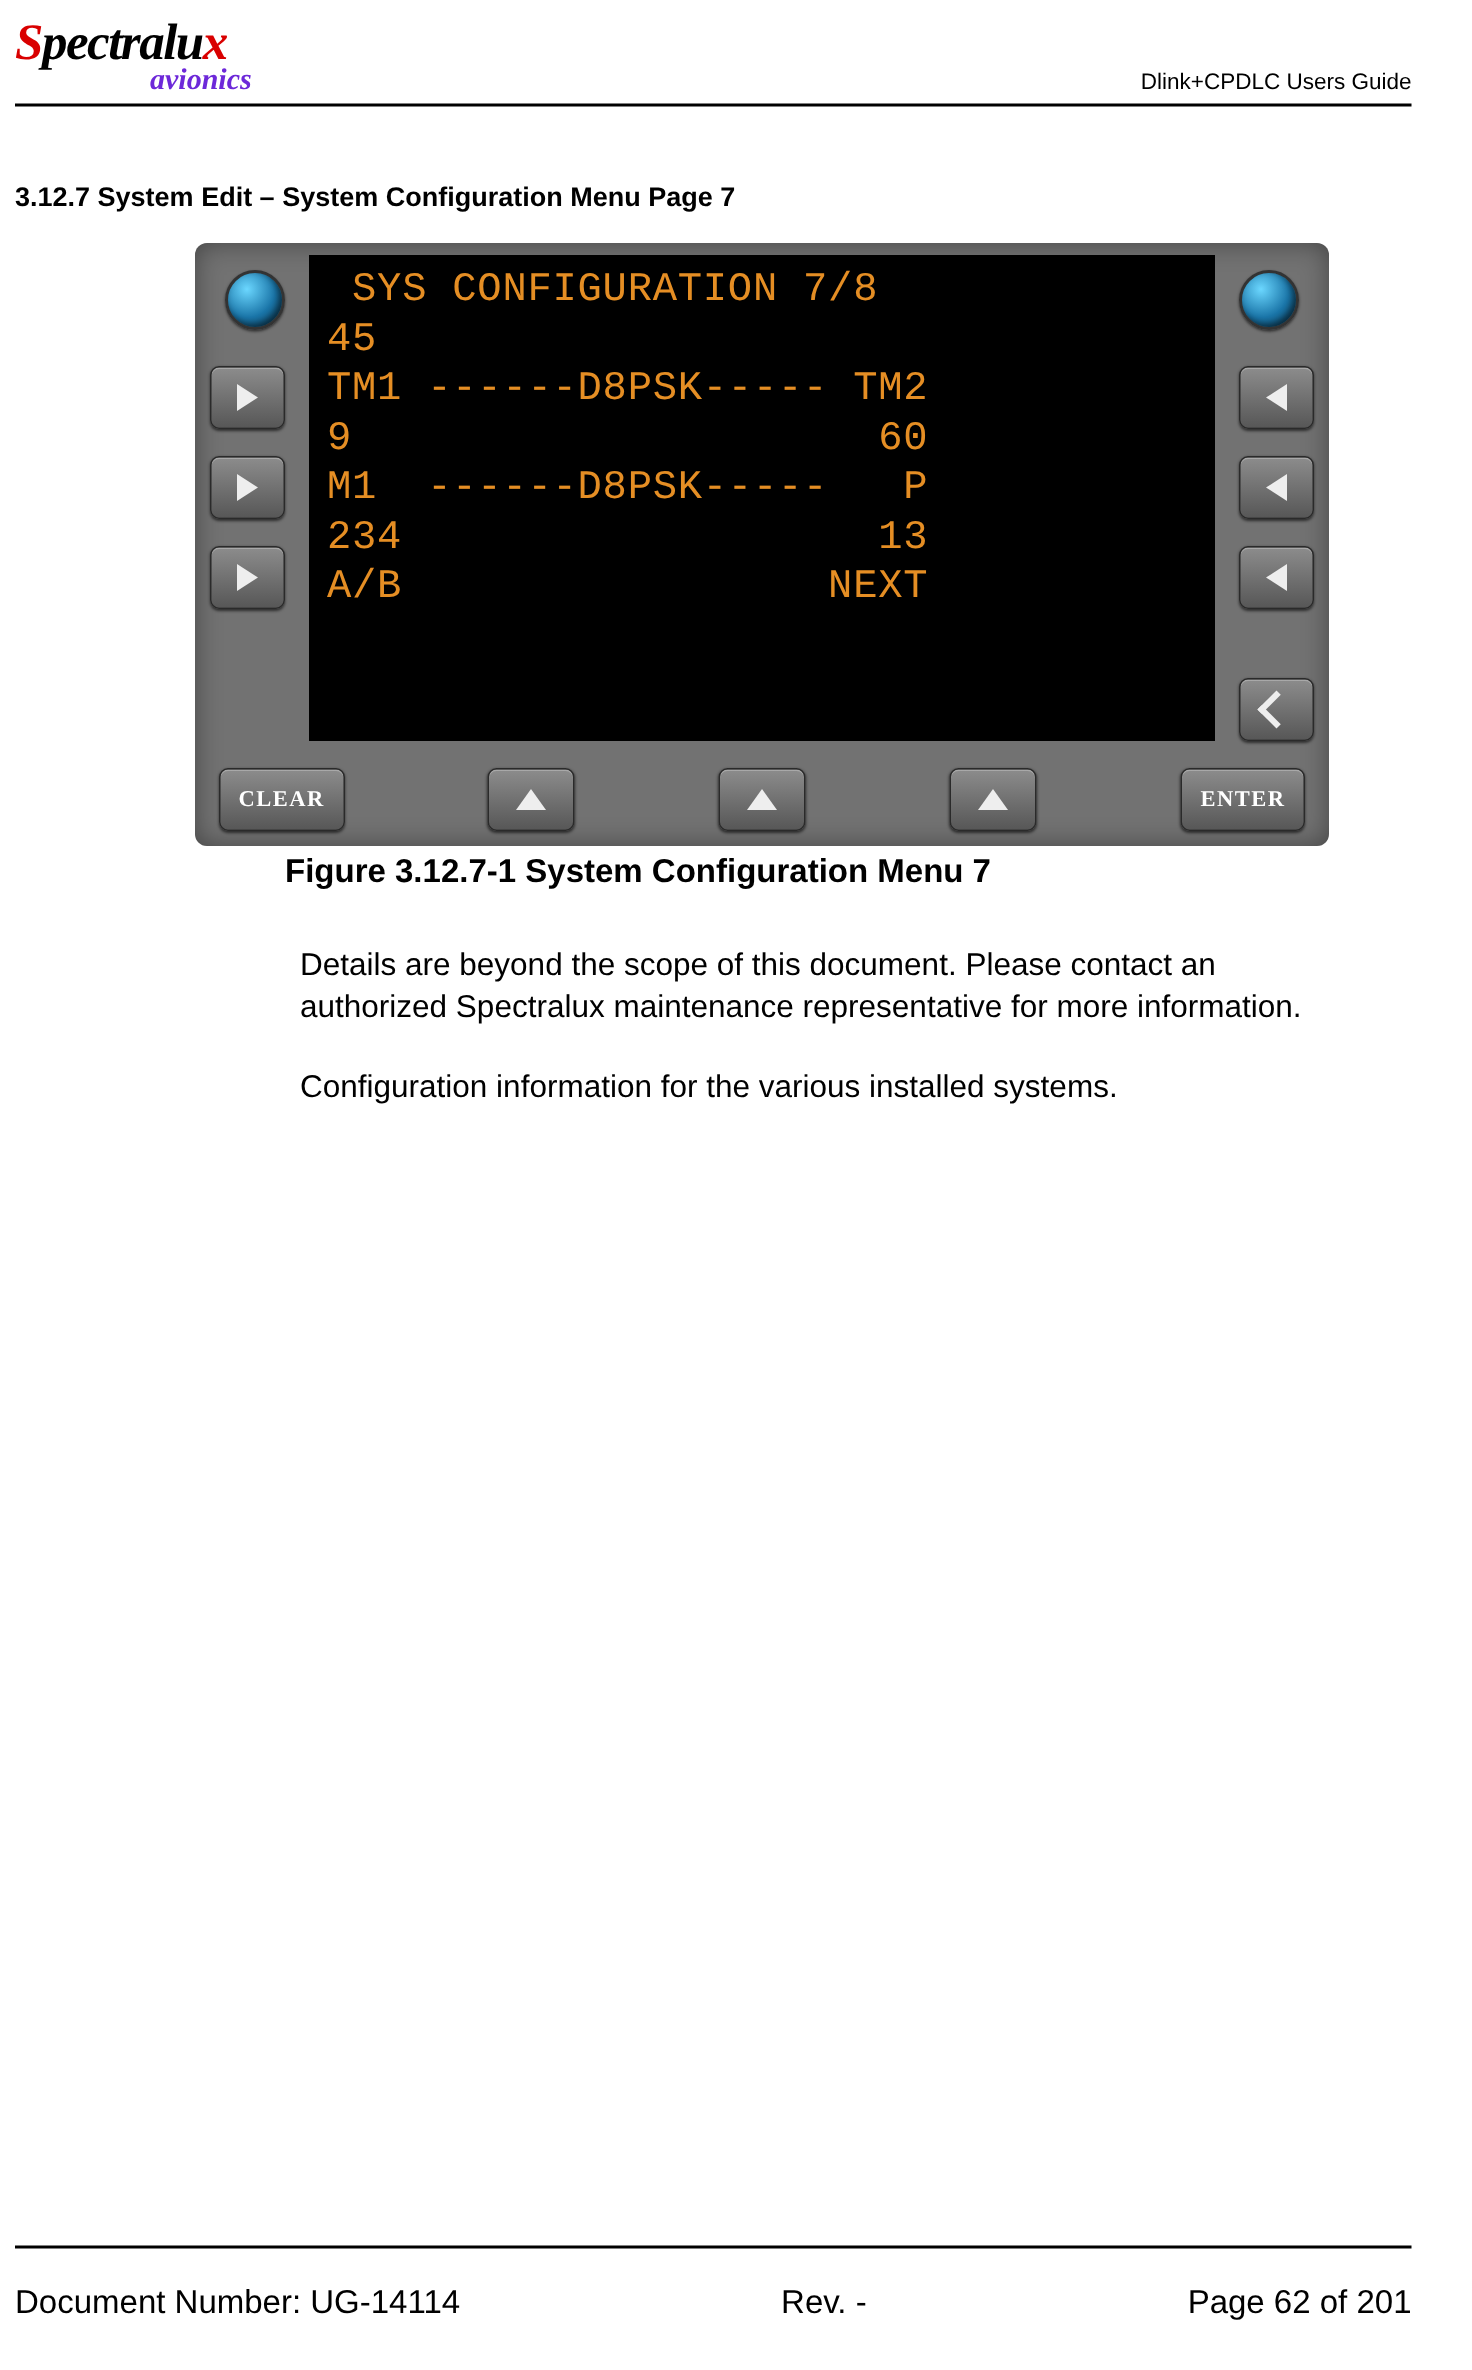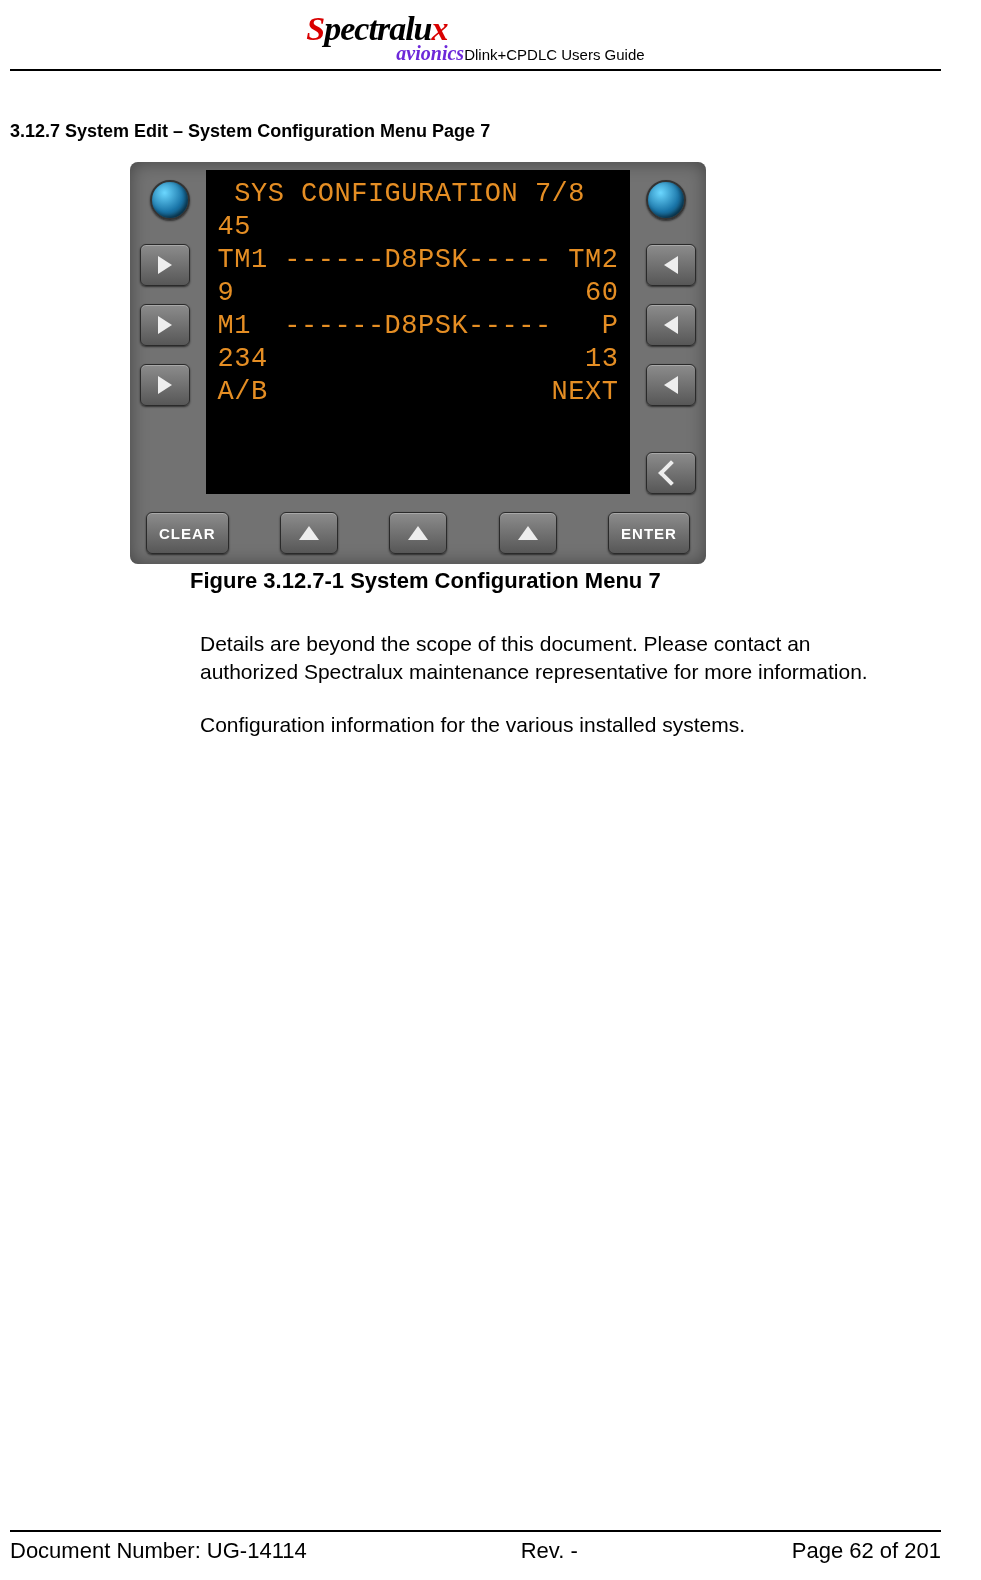--- a/index.html
+++ b/index.html
@@ -11,21 +11,21 @@
   }
   .page {
     width: 981px;
     min-height: 1580px;
     box-sizing: border-box;
     padding: 10px 40px 20px 10px;
     position: relative;
   }
   .header {
     display: flex;
-    justify-content: center;
+    justify-content: space-between;
     align-items: flex-end;
     border-bottom: 2px solid #000;
     padding-bottom: 4px;
     margin-bottom: 50px;
   }
   .logo {
     font-size: 0;
   }
   .logo-text {
     font-family: "Times New Roman", serif;
@@ -49,21 +49,21 @@
   .header-title {
     font-size: 15px;
     padding-bottom: 2px;
   }
   .section-head {
     font-size: 18px;
     font-weight: bold;
     margin: 0 0 20px 0;
   }
   .device-wrap {
-    width: 576px;
+    width: 756px;
     margin: 3px 0 4px 120px;
     background: #727272;
     border-radius: 8px;
     padding: 8px 10px 10px 10px;
     box-sizing: border-box;
     box-shadow: inset 0 0 18px rgba(0,0,0,.4);
   }
   .device-top {
     display: flex;
   }
@@ -136,20 +136,21 @@
     border: 1px solid #2a2a2a;
     border-radius: 6px;
     color: #fff;
     font-weight: bold;
     font-size: 15px;
     letter-spacing: 1px;
     display: flex;
     align-items: center;
     justify-content: center;
     box-shadow: 0 1px 2px rgba(0,0,0,.6), inset 0 1px 0 rgba(255,255,255,.25);
+    font-family: Liberation Serif, serif;
   }
   .up-btn {
     width: 56px; height: 40px;
     background: linear-gradient(#8c8c8c,#575757);
     border: 1px solid #2a2a2a;
     border-radius: 6px;
     display:flex;align-items:center;justify-content:center;
     box-shadow: 0 1px 2px rgba(0,0,0,.6), inset 0 1px 0 rgba(255,255,255,.25);
   }
   .tri-up {
@@ -166,24 +167,24 @@
   .body-text {
     font-size: 21px;
     margin: 36px 0 0 190px;
     max-width: 680px;
     line-height: 1.35;
   }
   .body-text p { margin: 0 0 24px 0; }
   .footer {
     position: absolute;
     left: 10px;
-    bottom: 16px;
+    bottom: 32px;
     right: 40px;
     border-top: 2px solid #000;
-    padding-top: 6px;
+    padding-top: 23px;
     display: flex;
     justify-content: space-between;
     font-size: 22px;
   }
 </style>
 </head>
 <body>
 
 <div class="page">
 

